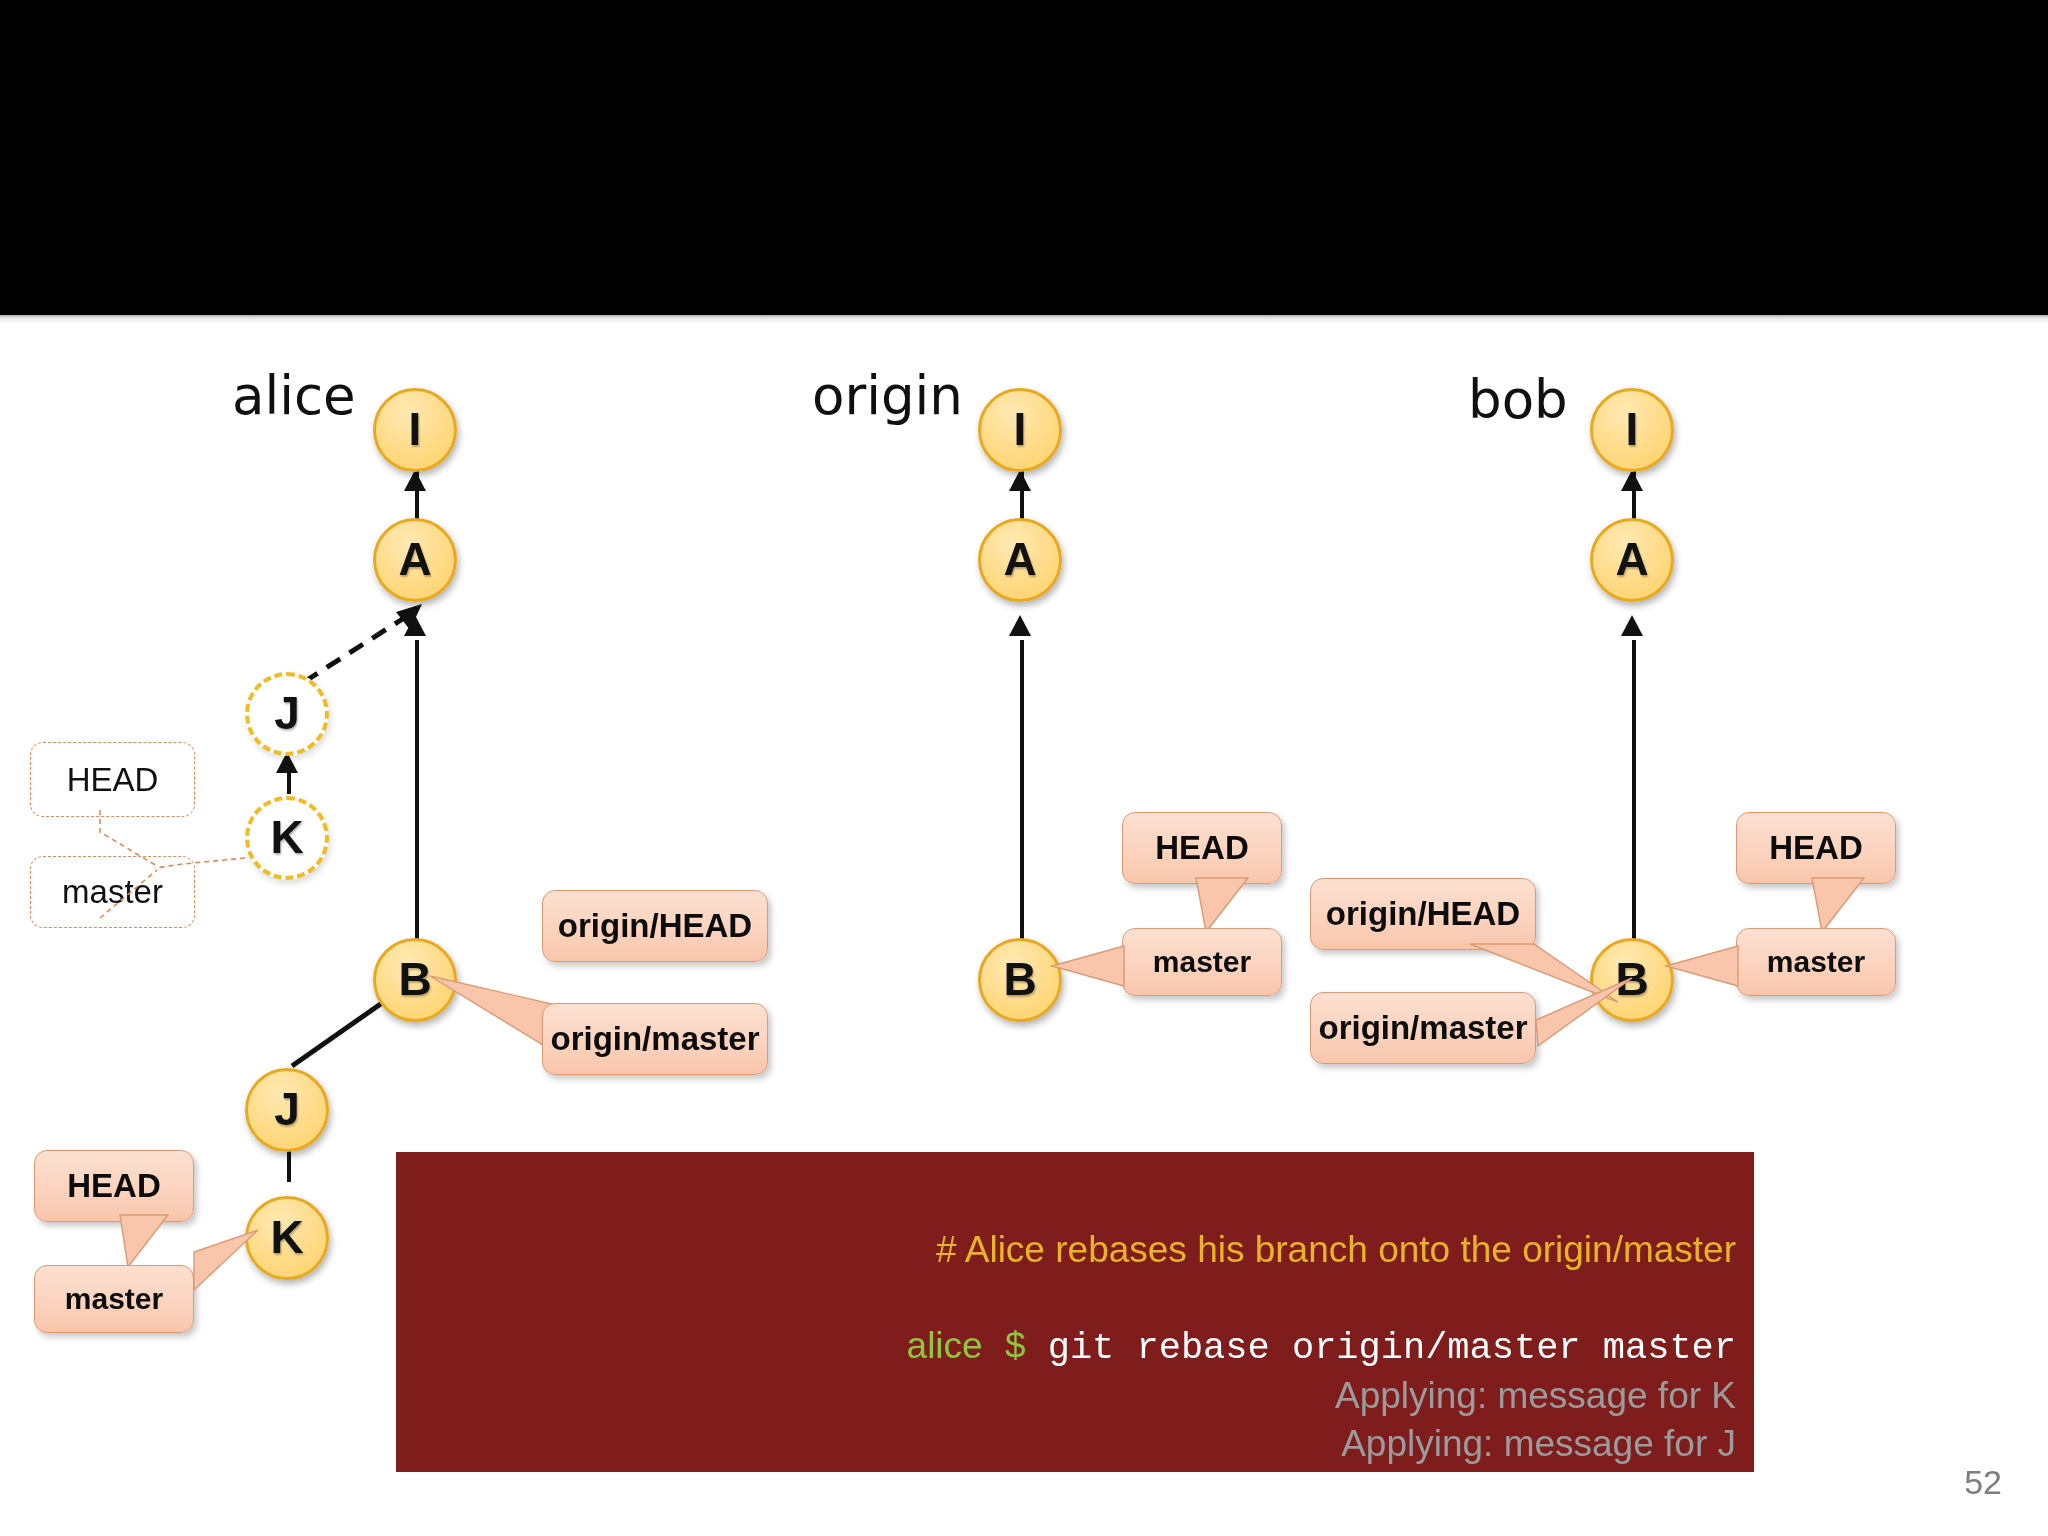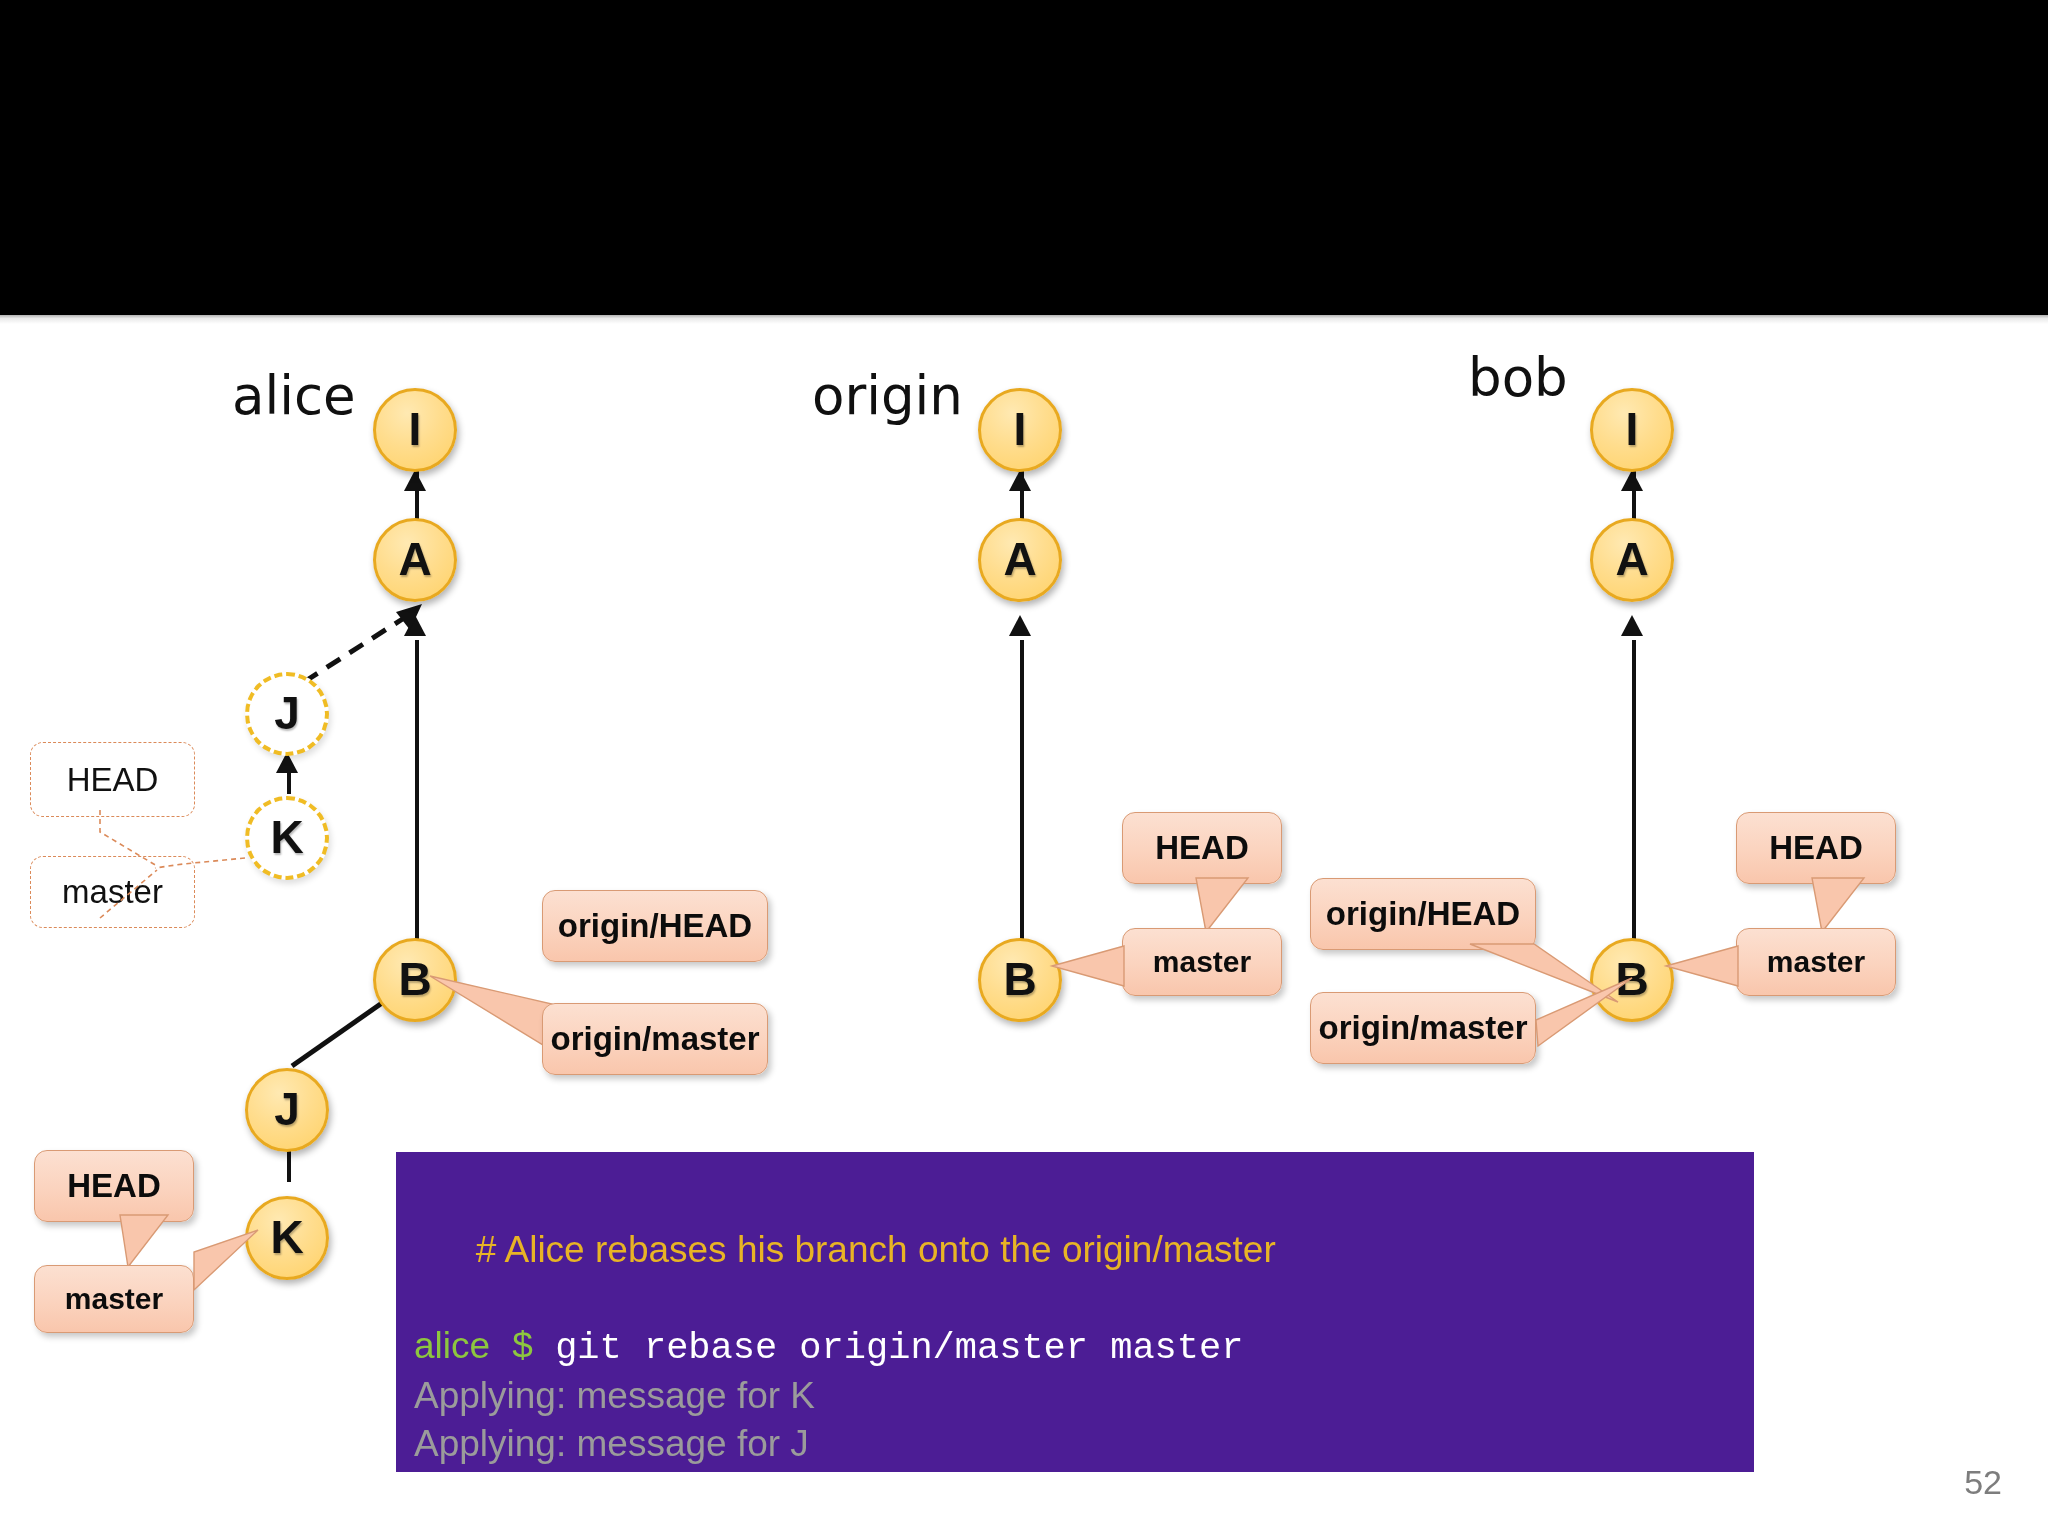--- a/index.html
+++ b/index.html
@@ -48,43 +48,43 @@
   .callout.sm{font-size:30px;}
   .tail{position:absolute;pointer-events:none;}
 
   
   .callout-ghost{position:absolute;box-sizing:border-box;border-radius:13px;
       background:#ffffff;border:1.7px dashed #DB8A59;
       display:flex;align-items:center;justify-content:center;
       font-size:33px;font-weight:400;color:#111;white-space:nowrap;}
 
   
-  .terminal{position:absolute;background:#4c1d95;box-sizing:border-box;
-      padding:26px 18px 20px 18px;}
+  .terminal{position:absolute;background:#7f1d1d;box-sizing:border-box;
+      padding:26px 18px 20px 5px;text-align:right;}
   .term-line{font-size:37px;line-height:48px;white-space:pre;
       font-family:"Liberation Sans",sans-serif;}
   .t-comment{color:#E8B425;}
   .t-user{color:#8DC63F;}
   .t-prompt{color:#8DC63F;}
   .t-cmd{color:#FFFFFF;font-family:Liberation Mono, monospace;}
   .t-out{color:#9B9B9B;}
 
   .page-num{position:absolute;right:46px;bottom:34px;font-size:34px;color:#7d7d7d;}
 </style>
 </head>
 <body>
 
 <div id="slide">
 
   <div class="titlebar"></div>
   <div class="titlebar-sep"></div>
 
   <div class="col-label" style="left:232px;top:365px;">alice</div>
   <div class="col-label" style="left:812px;top:365px;">origin</div>
-  <div class="col-label" style="left:1468px;top:347px;">bob</div>
+  <div class="col-label" style="left:1468px;top:369px;">bob</div>
 
   <div class="edge" style="left:415px;top:470px;height:68px;"></div>
   <div class="arrowhead" style="left:404px;top:470px;"></div>
 
   <div class="edge" style="left:415px;top:640px;height:300px;"></div>
   <div class="arrowhead" style="left:404px;top:615px;height:0;"></div>
 
   <div style="position:absolute;left:300px;top:600px;width:126px;height:86px;">
     <svg width="126" height="86" viewBox="0 0 126 86" style="overflow:visible">
       <line x1="4" y1="82" x2="104" y2="18" stroke="#111" stroke-width="5" stroke-dasharray="16 11"></line>

